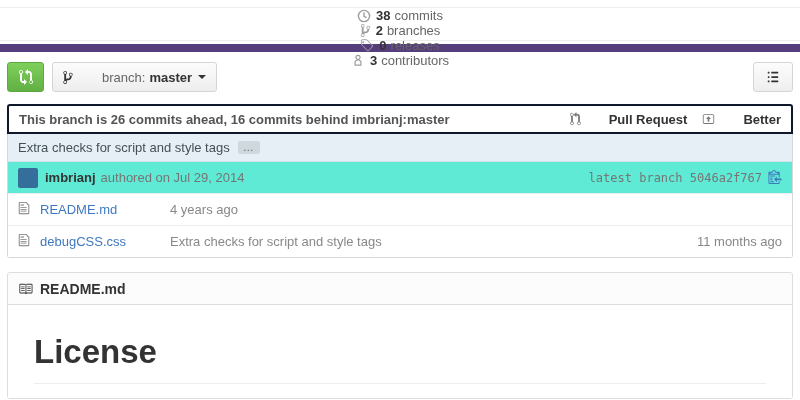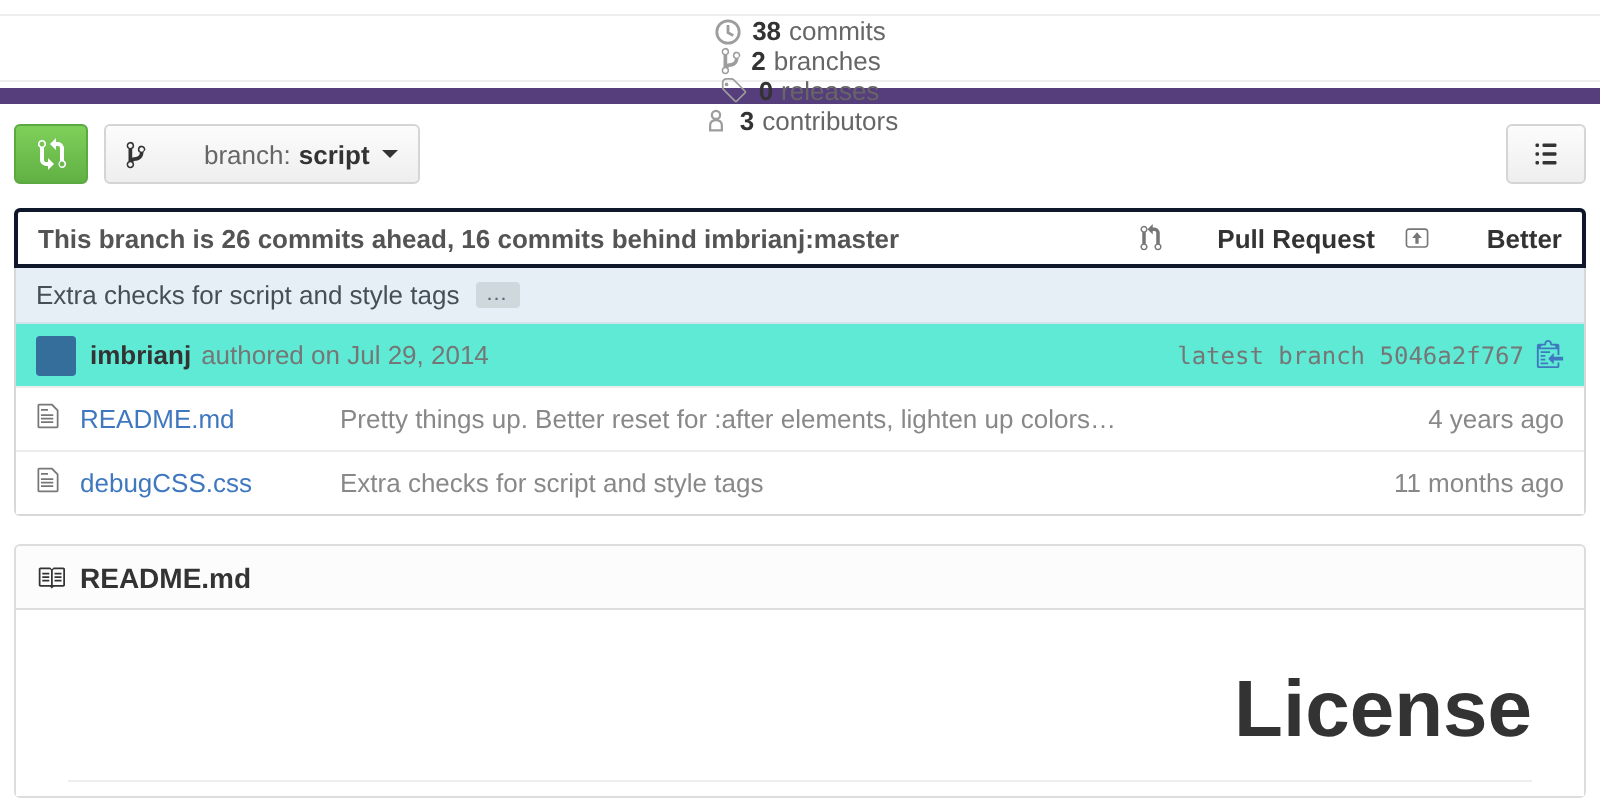--- a/index.html
+++ b/index.html
@@ -74,22 +74,22 @@
     overflow:hidden; text-overflow:ellipsis; padding-right:20px; }
   .file-row .fage { color:#888; }
 
   
   .readme-box { margin-top:14px; border:1px solid #ddd; border-radius:3px; }
   .readme-header { display:flex; align-items:center; height:32px; padding:0 10px;
     border-bottom:1px solid #ddd; background:#fcfcfc; font-size:14px; font-weight:bold;
     color:#333; border-radius:3px 3px 0 0; }
   .readme-header svg { fill:#333; margin-right:7px; }
   .readme-body { background:#fff; padding:28px 26px 0 26px; height:93px; }
-  .readme-body h1 { font-size:40px; font-weight:bold; color:#333;
-    padding-bottom:12px; border-bottom:1px solid #eee;text-align:right; }
+  .readme-body h1 { font-size:33px; font-weight:bold; color:#333;
+    padding-bottom:12px; border-bottom:1px solid #eee; }
 </style>
 </head>
 <body>
 
 <div class="stats-bar">
   <div class="stat">
     <svg width="14" height="14" viewBox="0 0 16 16">
         <circle cx="8" cy="8" r="6.4" fill="none" stroke="#9d9d9d" stroke-width="1.6"></circle>
         <path d="M8 4v4.4l3 1.6" fill="none" stroke="#9d9d9d" stroke-width="1.6"></path>
       </svg>
@@ -127,21 +127,21 @@
     <span class="btn btn-green">
       <svg width="14" height="16" viewBox="0 0 14 16">
           <path d="M5 12H4c-.27-.02-.48-.11-.69-.31-.21-.2-.3-.42-.31-.69V4.72A1.99 1.99 0 0 0 2 1a1.99 1.99 0 0 0-1 3.72V11c.03.78.34 1.47.94 2.06.6.59 1.28.91 2.06.94h1v2l3-3-3-3v2zM2 1.8c.66 0 1.2.55 1.2 1.2S2.65 4.2 2 4.2.8 3.65.8 3 1.35 1.8 2 1.8zm11 9.48V5c-.03-.78-.34-1.47-.94-2.06-.6-.59-1.28-.91-2.06-.94H9V0L6 3l3 3V4h1c.27.02.48.11.69.31.21.2.3.42.31.69v6.48A1.99 1.99 0 0 0 12 15a1.99 1.99 0 0 0 1-3.72zm-1 2.92c-.66 0-1.2-.55-1.2-1.2s.55-1.2 1.2-1.2 1.2.55 1.2 1.2-.55 1.2-1.2 1.2z"></path>
         </svg>
     </span>
     <span class="btn branch-btn">
       <svg width="10" height="15" viewBox="0 0 10 16">
           <path d="M10 5c0-1.11-.89-2-2-2a1.99 1.99 0 0 0-1 3.72v.3c-.02.52-.23.98-.63 1.38-.4.4-.86.61-1.38.63-.83.02-1.48.16-2 .45V4.72a1.99 1.99 0 0 0-1-3.72C.88 1 0 1.89 0 3a2 2 0 0 0 1 1.72v6.56c-.59.35-1 .99-1 1.72 0 1.11.89 2 2 2s2-.89 2-2c0-.53-.2-1-.53-1.36.09-.06.48-.41.59-.47.25-.11.56-.17.94-.17 1.05-.05 1.95-.45 2.75-1.25S8.95 7.77 9 6.73 10 5.73 10 5zM2 1.8c.66 0 1.2.55 1.2 1.2S2.65 4.2 2 4.2.8 3.65.8 3s.55-1.2 1.2-1.2zm0 12.41c-.66 0-1.2-.55-1.2-1.2s.55-1.2 1.2-1.2 1.2.55 1.2 1.2-.55 1.2-1.2 1.2zm6-8c-.66 0-1.2-.55-1.2-1.2S7.35 3.8 8 3.8s1.2.55 1.2 1.2-.55 1.2-1.2 1.2z"></path>
         </svg>
       <span class="muted">branch:</span>
-      <span class="sel">script</span>
+      <span class="sel">master</span>
       <span class="caret"></span>
     </span>
     <span class="toolbar-spacer"></span>
     <span class="btn btn-list">
       <svg width="12" height="14" viewBox="0 0 12 16">
           <path d="M2 13c0 .59 0 1-.59 1H.59C0 14 0 13.59 0 13s0-1 .59-1h.82c.59 0 .59.41.59 1zm2.59-9h6.81c.59 0 .59-.41.59-1s0-1-.59-1H4.59C4 2 4 2.41 4 3s0 1 .59 1zM1.41 7H.59C0 7 0 7.41 0 8s0 1 .59 1h.82C2 9 2 8.59 2 8s0-1-.59-1zm0-5H.59C0 2 0 2.41 0 3s0 1 .59 1h.82C2 4 2 3.59 2 3s0-1-.59-1zm10 5H4.59C4 7 4 7.41 4 8s0 1 .59 1h6.82c.59 0 .59-.41.59-1s0-1-.59-1zm0 5H4.59C4 12 4 12.41 4 13s0 1 .59 1h6.82c.59 0 .59-.41.59-1s0-1-.59-1z"></path>
         </svg>
     </span>
   </div>
 
@@ -178,21 +178,20 @@
           </svg>
       </span>
     </div>
     <div class="file-row">
       <span class="ficon">
         <svg width="12" height="14" viewBox="0 0 12 16">
             <path d="M6 5H2V4h4v1zM2 8h7V7H2v1zm0 2h7V9H2v1zm0 2h7v-1H2v1zm10-7.5V14c0 .55-.45 1-1 1H1c-.55 0-1-.45-1-1V2c0-.55.45-1 1-1h7.5L12 4.5zM11 5L8 2H1v12h10V5z"></path>
           </svg>
       </span>
       <span class="fname">README.md</span>
-      <span class="fmsg">Pretty things up. Better reset for :after elements, lighten up colors…</span>
       <span class="fage">4 years ago</span>
     </div>
     <div class="file-row">
       <span class="ficon">
         <svg width="12" height="14" viewBox="0 0 12 16">
             <path d="M6 5H2V4h4v1zM2 8h7V7H2v1zm0 2h7V9H2v1zm0 2h7v-1H2v1zm10-7.5V14c0 .55-.45 1-1 1H1c-.55 0-1-.45-1-1V2c0-.55.45-1 1-1h7.5L12 4.5zM11 5L8 2H1v12h10V5z"></path>
           </svg>
       </span>
       <span class="fname">debugCSS.css</span>
       <span class="fmsg">Extra checks for script and style tags</span>

